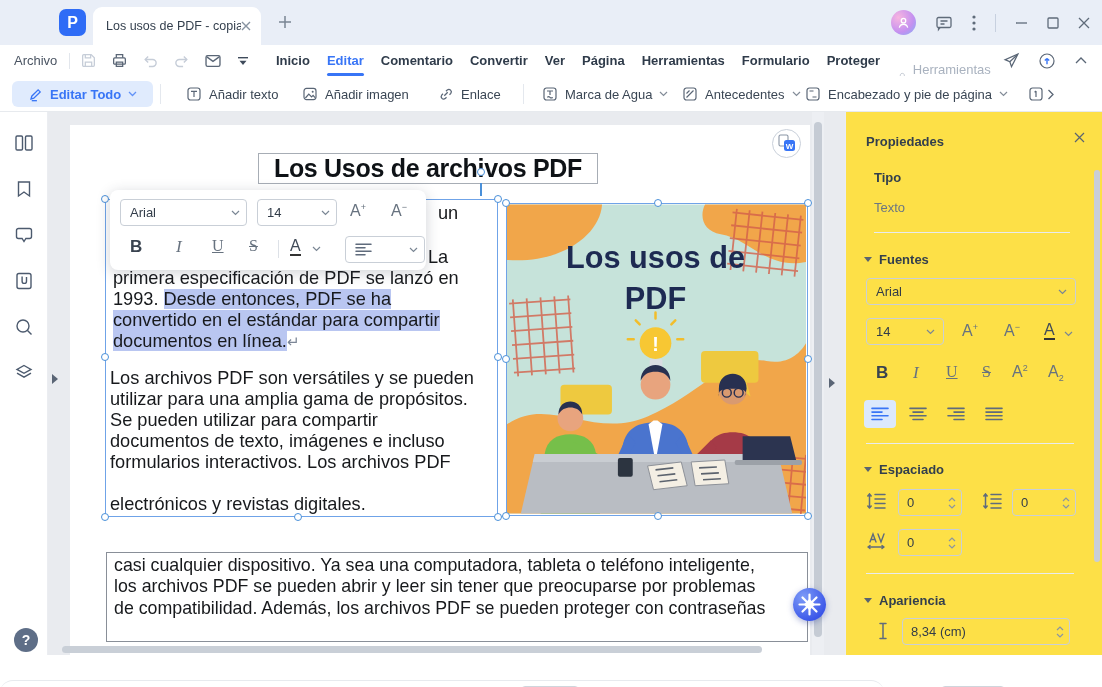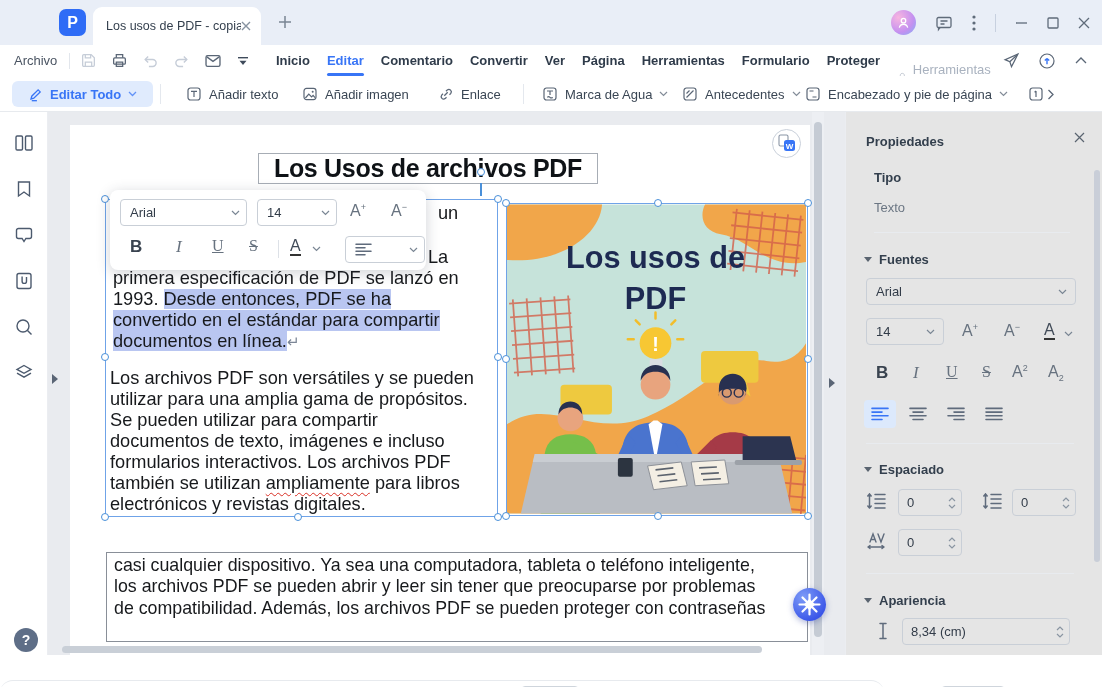--- a/index.html
+++ b/index.html
@@ -80,21 +80,21 @@
   .vscroll-track { left:764px; top:0; width:12px; height:543px; background:#edeff3; }
   .vscroll-thumb { left:766px; top:10px; width:8px; height:515px; background:#c5cbd4; border-radius:4px; }
   .hscroll { left:14px; top:534px; width:700px; height:7px; background:#c9cfd7; border-radius:4px; }
   .panel-arrow { width:0; height:0; border-top:5px solid transparent; border-bottom:5px solid transparent; border-left:6px solid #5a6575; }
 
   
   .wbadge { left:724px; top:17px; width:29px; height:29px; background:#fff; border:1px solid #c9d0da; border-radius:50%; z-index:4; }
   .aibadge { left:745px; top:476px; width:33px; height:33px; border-radius:50%; background:radial-gradient(circle at 32% 28%, #7d9bf7, #3a55e8 75%); z-index:12; box-shadow:0 2px 6px rgba(30,50,150,.35); }
 
   
-  .rpanel { left:845px; top:112px; width:257px; height:543px; background:#e5e5e5; border-left:1px solid #ebedf1; }
+  .rpanel { left:845px; top:112px; width:257px; height:543px; background:#fde047; border-left:1px solid #ebedf1; }
   .rp-title { font-size:13px; font-weight:600; color:#333f4d; }
   .rp-sec { display:flex; align-items:center; gap:7px; font-size:13px; font-weight:600; color:#333f4d; }
   .tri { width:0; height:0; border-left:4px solid transparent; border-right:4px solid transparent; border-top:5px solid #5a6470; }
   .rp-hr { position:absolute; height:1px; background:#e8ebef; }
   .rsel { position:absolute; border:1px solid #c9cfd7; border-radius:4px; height:27px; display:flex; align-items:center; justify-content:space-between; padding:0 8px 0 9px; font-size:13px; color:#323c49; }
   .spin { position:absolute; border:1px solid #c9cfd7; border-radius:4px; height:27px; display:flex; align-items:center; justify-content:space-between; padding:0 5px 0 8px; font-size:13px; color:#323c49; }
   .alignbox { position:absolute; width:32px; height:28px; border-radius:4px; display:flex; align-items:center; justify-content:center; color:#5f6b7c; }
   .alignbox.on { background:#dce9fc; color:#3875f6; }
   .rp-scroll { left:248px; top:58px; width:6px; height:392px; background:#c9ced8; border-radius:3px; }
 
@@ -390,21 +390,20 @@
     <span class="docline" style="left:7px;top:68px">primera especificación de PDF se lanzó en</span>
     <span class="docline" style="left:7px;top:89px"><span>1993. </span><span class="sel">Desde entonces, PDF se ha</span></span>
     <span class="docline sel" style="left:7px;top:110px">convertido en el estándar para compartir</span>
     <span class="docline" style="left:7px;top:131px"><span class="sel">documentos en línea.</span><span class="pmark">↵</span></span>
 
     <span class="docline" style="left:4px;top:168px">Los archivos PDF son versátiles y se pueden</span>
     <span class="docline" style="left:4px;top:189px">utilizar para una amplia gama de propósitos.</span>
     <span class="docline" style="left:4px;top:210px">Se pueden utilizar para compartir</span>
     <span class="docline" style="left:4px;top:231px">documentos de texto, imágenes e incluso</span>
     <span class="docline" style="left:4px;top:252px">formularios interactivos. Los archivos PDF</span>
-    <span class="docline" style="left:4px;top:273px"><span>también se utilizan </span><span class="squig">ampliamente</span><span> para libros</span></span>
     <span class="docline" style="left:4px;top:294px">electrónicos y revistas digitales.</span>
   </div>
 
   <div class="abs imgblock">
     <span class="hdl" style="left:-5px;top:-5px"></span>
     <span class="hdl" style="left:147px;top:-5px"></span>
     <span class="hdl" style="right:-5px;top:-5px"></span>
     <span class="hdl" style="left:-5px;top:151px"></span>
     <span class="hdl" style="right:-5px;top:151px"></span>
     <span class="hdl" style="left:-5px;bottom:-5px"></span>

